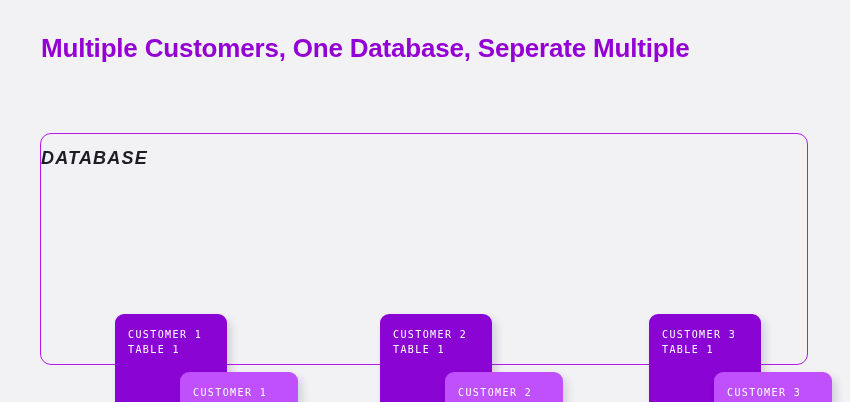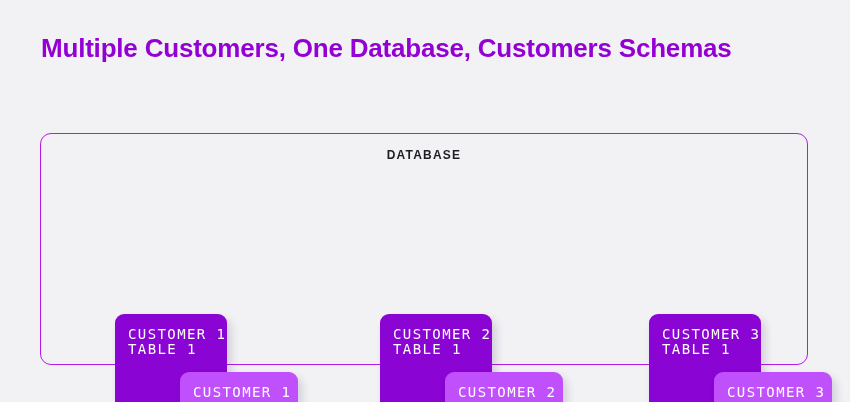--- a/index.html
+++ b/index.html
@@ -51,25 +51,25 @@
     box-sizing: border-box;
     border: 1.6px solid #b51ae8;
     border-radius: 11px;
     background: transparent;
   }
   #database-label {
     position: absolute;
     left: 0;
     right: 0;
     top: 14px;
-    text-align: center;
-    font-size: 12px;
+    font-size: 18px;
     font-weight: bold;
     color: #1d1d22;
     letter-spacing: 1.2px;
+    font-style: italic;
   }
 
   
   .customer-group {
     position: absolute;
     top: 180px;
     width: 184px;
     height: 166px;
   }
   #customer-group-1 { left: 74px; }
@@ -95,33 +95,33 @@
     left: 65px;
     top: 58px;
     width: 118px;
     height: 108px;
     background: #c050fb;
     z-index: 2;
   }
   .card-line {
     display: block;
     font-family: "DejaVu Sans Mono", "Liberation Mono", monospace;
-    font-size: 14px;
+    font-size: 10px;
     line-height: 15px;
     color: #ffffff;
     letter-spacing: 1.4px;
     white-space: nowrap;
   }
 </style>
 </head>
 <body>
 
 <div id="canvas">
 
-  <div id="page-title">Multiple Customers, One Database, Customers Schemas</div>
+  <div id="page-title">Multiple Customers, One Database, Seperate Multiple</div>
 
 
   <div id="database-container">
 
     <div id="database-label">DATABASE</div>
 
     <div class="customer-group" id="customer-group-1">
       <div class="table-card back">
         <span class="card-line">CUSTOMER 1</span>
         <span class="card-line">TABLE 1</span>

